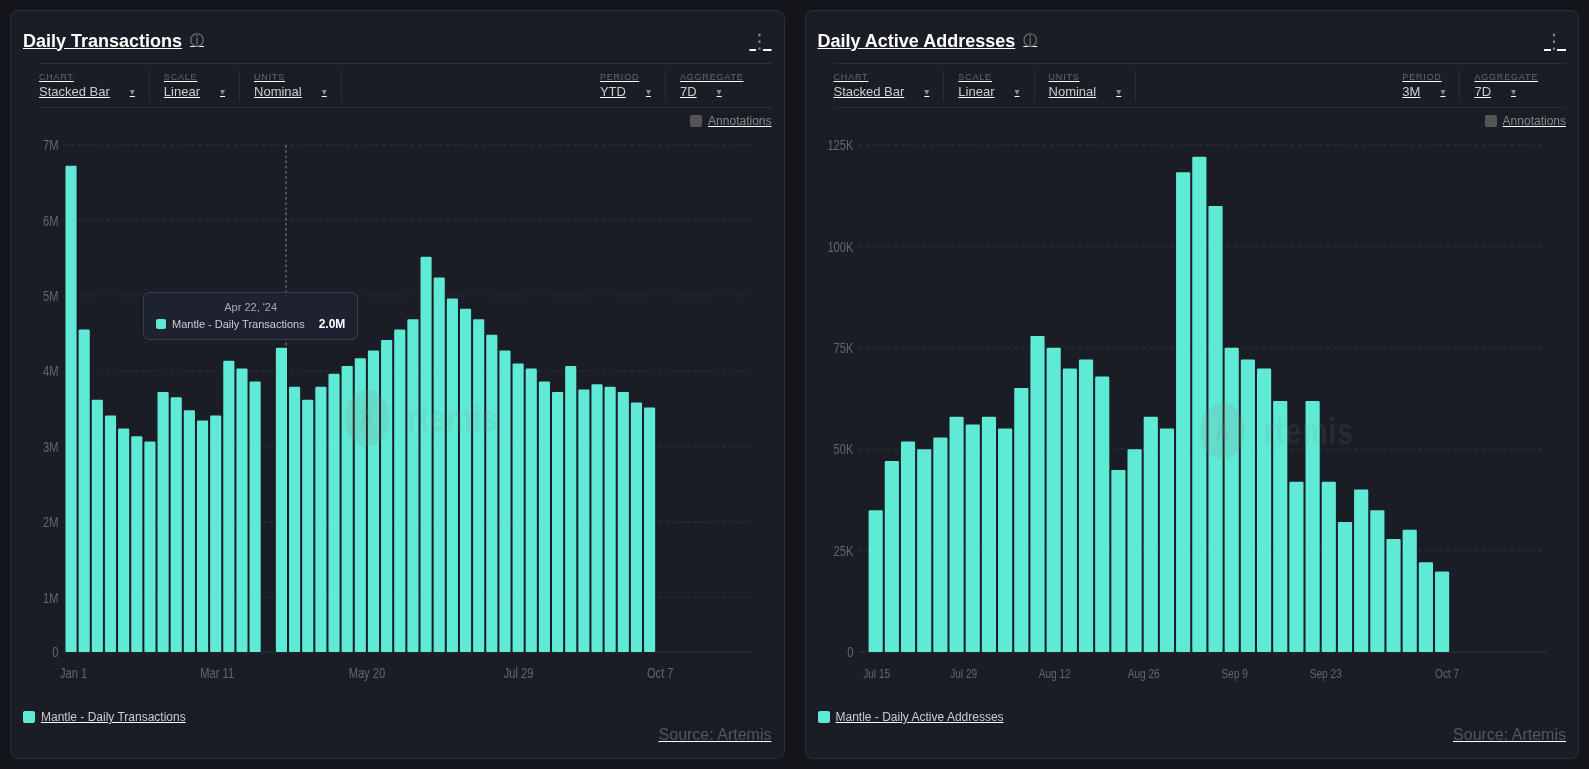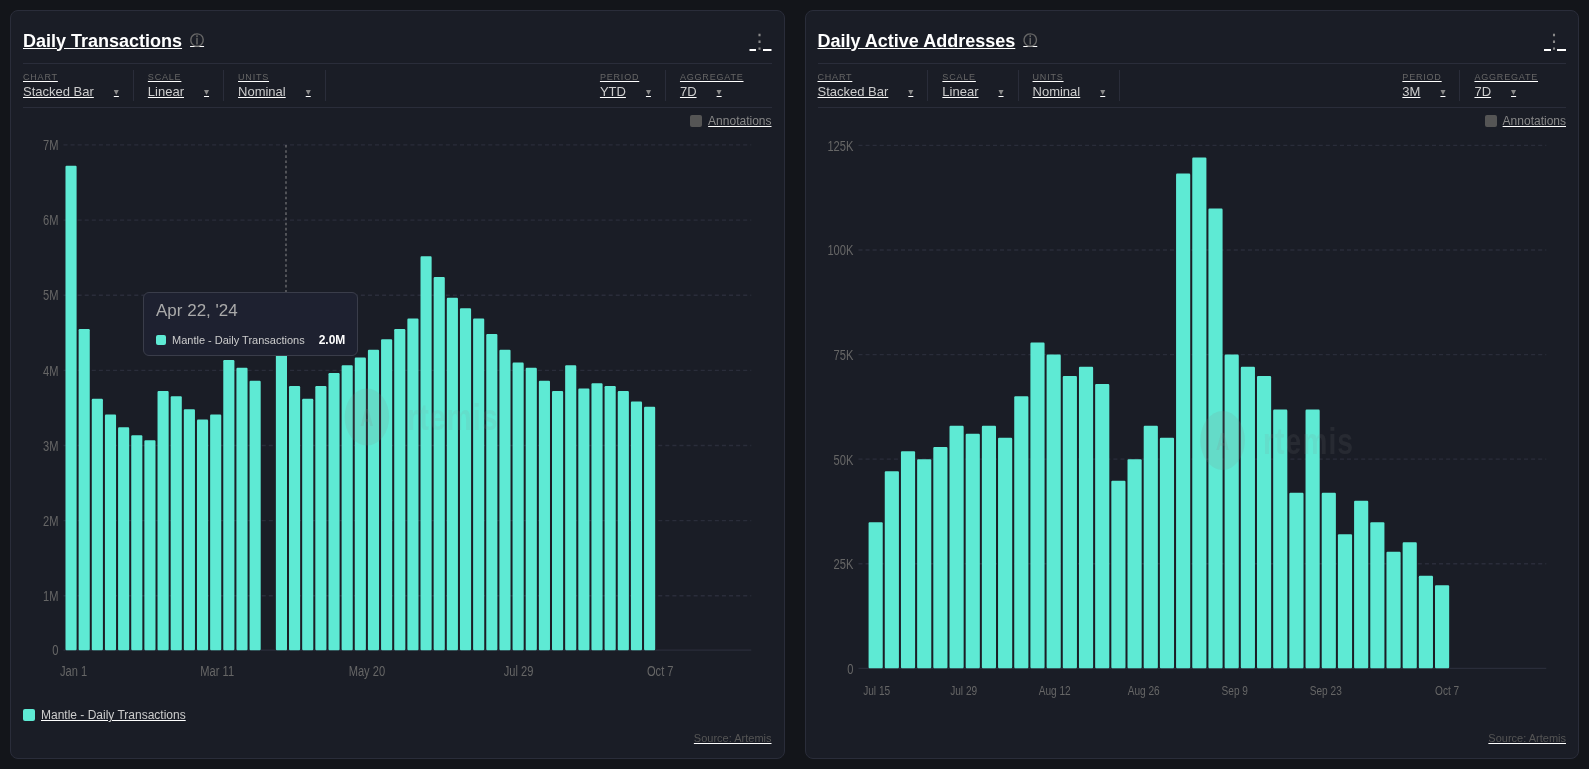--- a/index.html
+++ b/index.html
@@ -51,20 +51,21 @@
       letter-spacing: 2px;
     }
     .controls-row {
       display: flex;
       align-items: center;
       gap: 0;
       border-top: 1px solid #2a2d3a;
       border-bottom: 1px solid #2a2d3a;
       padding: 6px 0;
       margin-bottom: 6px;
+      margin-left: 16px;
     }
     .control-group {
       display: flex;
       flex-direction: column;
       padding: 2px 14px 2px 0;
       border-right: 1px solid #2a2d3a;
       margin-right: 14px;
     }
     .control-group:last-child {
       border-right: none;
@@ -127,38 +128,39 @@
       margin-top: 6px;
     }
     .legend-swatch {
       width: 12px;
       height: 12px;
       background: #5eead4;
       border-radius: 2px;
     }
     .source-text {
       text-align: right;
-      font-size: 11px;
+      font-size: 16px;
       color: #555;
-      margin-top: 10px;
+      margin-top: 2px;
     }
     .tooltip-box {
       position: absolute;
       background: #1e2130;
       border: 1px solid #3a3d4a;
       border-radius: 6px;
       padding: 8px 12px;
       font-size: 12px;
       pointer-events: none;
       z-index: 10;
     }
     .tooltip-date {
       color: #aaa;
-      margin-bottom: 12px;
-      font-size: 17px;
+      margin-bottom: 4px;
+      font-size: 11px;
+      text-align: center;
     }
     .tooltip-row {
       display: flex;
       align-items: center;
       gap: 6px;
     }
     .tooltip-swatch {
       width: 10px;
       height: 10px;
       background: #5eead4;
@@ -523,15 +525,19 @@
         <text x="412" y="420" font-size="10" fill="#666" text-anchor="middle">Sep 9</text>
         <text x="502" y="420" font-size="10" fill="#666" text-anchor="middle">Sep 23</text>
         <text x="622" y="420" font-size="10" fill="#666" text-anchor="middle">Oct 7</text>
 
         <circle cx="400" cy="230" r="22" fill="#888" fill-opacity="0.15"></circle>
         <text x="400" y="237" font-size="18" fill="#888" fill-opacity="0.15" text-anchor="middle" font-weight="bold">A</text>
         <text x="440" y="240" font-size="28" fill="#888" fill-opacity="0.12" font-weight="700" letter-spacing="1">rtemis</text>
       </svg>
     </div>
 
+    <div class="chart-legend">
+      <span class="legend-swatch"></span>
+      <span>Mantle - Daily Active Addresses</span>
+    </div>
     <div class="source-text">Source: Artemis</div>
   </div>
 </div>
 
 </body></html>

